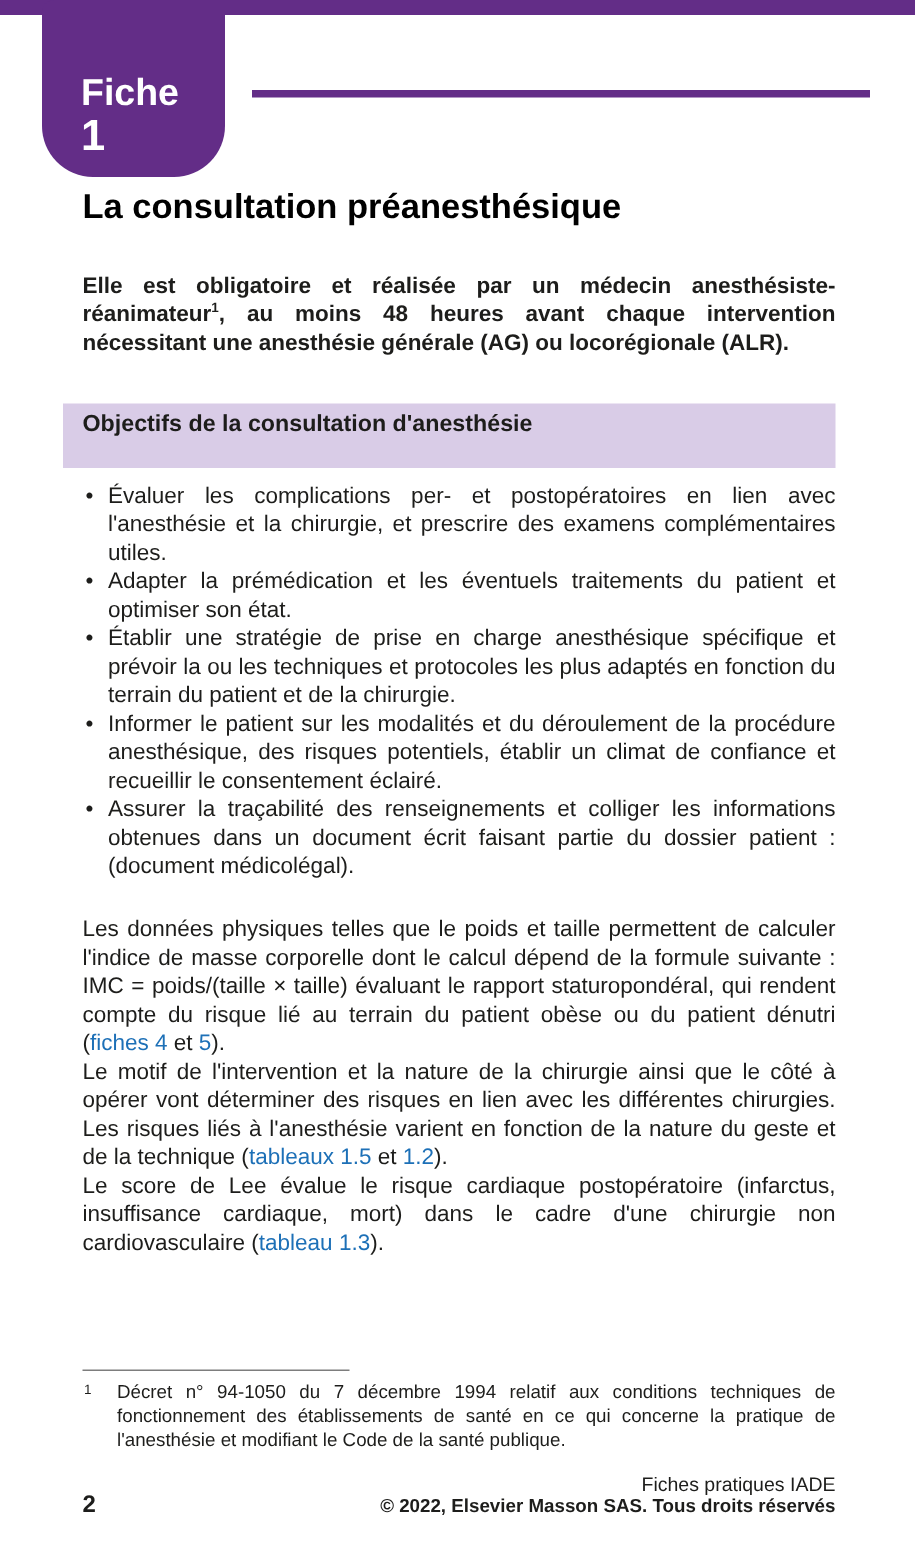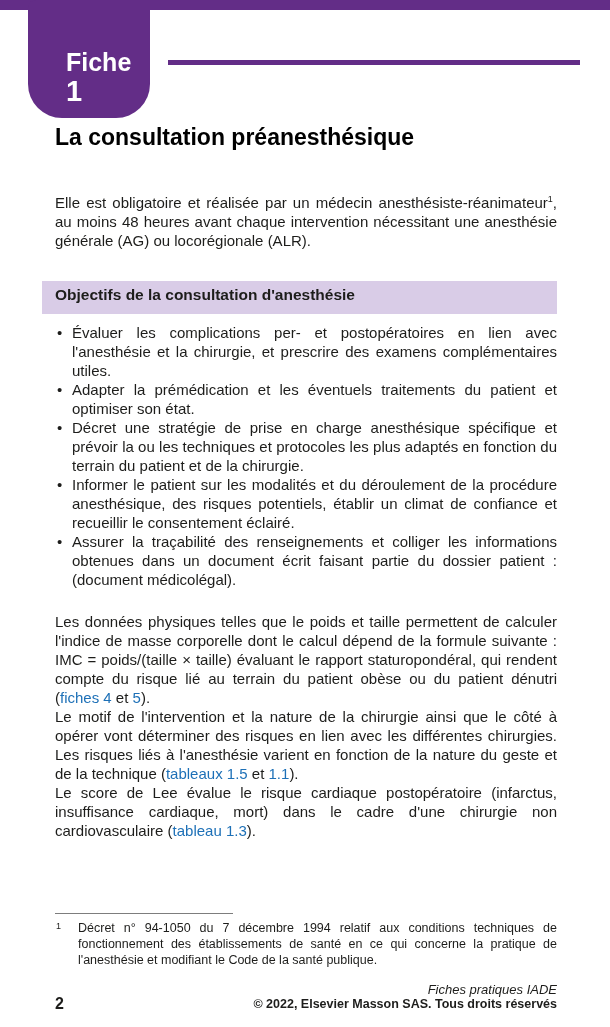--- a/index.html
+++ b/index.html
@@ -12,35 +12,35 @@
   html,body{margin:0;padding:0;}
   body{
     width:610px;height:1027px;position:relative;overflow:hidden;
     background:#ffffff;color:var(--text-color);
     font-family:"Liberation Sans",sans-serif;
   }
   .topbar{position:absolute;top:0;left:0;width:610px;height:10px;background:var(--brand-purple);}
   .badge{
     position:absolute;top:0;left:28px;width:122px;height:118px;
     background:var(--brand-purple);border-radius:8px 0 34px 34px;
-    color:#fff;padding:48px 0 0 38px;
+    color:#fff;padding:48px 0 0 26px;
   }
   .badge .fiche-label{display:block;font-size:25px;font-weight:bold;line-height:28px;}
   .badge .fiche-number{display:block;font-size:29px;font-weight:bold;line-height:30px;}
   .header-rule{position:absolute;top:60px;left:168px;width:412px;height:5px;background:var(--brand-purple);}
   .content{position:absolute;top:124px;left:55px;width:502px;}
-  h1.page-title{margin:0 0 43px 0;font-size:23px;line-height:26px;font-weight:bold;color:#000;}
+  h1.page-title{margin:0 0 31px 0;font-size:23px;line-height:26px;font-weight:bold;color:#000;}
   p{margin:0;font-size:15px;line-height:19px;text-align:justify;}
-  .intro{margin-bottom:31px;}
+  .intro{margin-bottom:31px;font-weight:bold;}
   sup.fn-ref{font-size:9px;vertical-align:super;line-height:0;}
   .section-heading{
     background:var(--heading-bg);
     margin:0 0 9px -13px;
     width:515px;
-    padding:4px 10px 10px 13px;
+    padding:4px 10px 20px 13px;
     font-size:15.5px;font-weight:bold;line-height:19px;color:#1d1d1b;
   }
   ul.objectives{list-style:none;margin:0 0 23px 0;padding:0;}
   ul.objectives li{
     position:relative;padding-left:17px;margin:0;
     font-size:15px;line-height:19px;text-align:justify;
   }
   ul.objectives li .bullet{position:absolute;left:2px;top:0;}
   a.xref{color:var(--link-blue);text-decoration:none;cursor:pointer;}
   .footnote-block{position:absolute;left:55px;top:913px;width:502px;}
@@ -49,21 +49,21 @@
     position:relative;padding-left:23px;
     font-size:12.5px;line-height:16px;text-align:justify;
   }
   .footnote .fn-marker{position:absolute;left:1px;top:-2px;font-size:9px;}
   .page-footer{
     position:absolute;left:55px;top:982px;width:502px;
     display:flex;justify-content:space-between;align-items:flex-end;
   }
   .page-number{font-size:16px;font-weight:bold;line-height:16px;}
   .footer-right{text-align:right;}
-  .footer-series{font-size:13px;line-height:15px;font-style:italic;}
+  .footer-series{font-size:13px;line-height:15px;}
   .footer-copyright{font-size:12.5px;line-height:15px;font-weight:bold;}
 </style>
 </head>
 <body>
 
 <div class="topbar"></div>
 
 <div class="badge">
   <span class="fiche-label">Fiche</span>
   <span class="fiche-number">1</span>
@@ -75,30 +75,30 @@
 
   <h1 class="page-title">La consultation préanesthésique</h1>
 
   <p class="intro"><span>Elle est obligatoire et réalisée par un médecin anesthésiste-réanimateur</span><sup class="fn-ref">1</sup><span>, au moins 48 heures avant chaque intervention nécessitant une anesthésie générale (AG) ou locorégionale (ALR).</span></p>
 
   <div class="section-heading">Objectifs de la consultation d'anesthésie</div>
 
   <ul class="objectives">
     <li><span class="bullet">•</span><span>Évaluer les complications per- et postopératoires en lien avec l'anesthésie et la chirurgie, et prescrire des examens complémentaires utiles.</span></li>
     <li><span class="bullet">•</span><span>Adapter la prémédication et les éventuels traitements du patient et optimiser son état.</span></li>
-    <li><span class="bullet">•</span><span>Décret une stratégie de prise en charge anesthésique spécifique et prévoir la ou les techniques et protocoles les plus adaptés en fonction du terrain du patient et de la chirurgie.</span></li>
+    <li><span class="bullet">•</span><span>Établir une stratégie de prise en charge anesthésique spécifique et prévoir la ou les techniques et protocoles les plus adaptés en fonction du terrain du patient et de la chirurgie.</span></li>
     <li><span class="bullet">•</span><span>Informer le patient sur les modalités et du déroulement de la procédure anesthésique, des risques potentiels, établir un climat de confiance et recueillir le consentement éclairé.</span></li>
     <li><span class="bullet">•</span><span>Assurer la traçabilité des renseignements et colliger les informations obtenues dans un document écrit faisant partie du dossier patient : (document médicolégal).</span></li>
   </ul>
 
 
 
   <p><span>Les données physiques telles que le poids et taille permettent de calculer l'indice de masse corporelle dont le calcul dépend de la formule suivante : IMC = poids/(taille × taille) évaluant le rapport staturopondéral, qui rendent compte du risque lié au terrain du patient obèse ou du patient dénutri (</span><a class="xref">fiches 4</a><span> et </span><a class="xref">5</a><span>).</span></p>
 
-  <p><span>Le motif de l'intervention et la nature de la chirurgie ainsi que le côté à opérer vont déterminer des risques en lien avec les différentes chirurgies. Les risques liés à l'anesthésie varient en fonction de la nature du geste et de la technique (</span><a class="xref">tableaux 1.5</a><span> et </span><a class="xref">1.1</a><span>).</span></p>
+  <p><span>Le motif de l'intervention et la nature de la chirurgie ainsi que le côté à opérer vont déterminer des risques en lien avec les différentes chirurgies. Les risques liés à l'anesthésie varient en fonction de la nature du geste et de la technique (</span><a class="xref">tableaux 1.5</a><span> et </span><a class="xref">1.2</a><span>).</span></p>
 
   <p><span>Le score de Lee évalue le risque cardiaque postopératoire (infarctus, insuffisance cardiaque, mort) dans le cadre d'une chirurgie non cardiovasculaire (</span><a class="xref">tableau 1.3</a><span>).</span></p>
 
 </div>
 
 <div class="footnote-block">
   <div class="footnote-sep"></div>
   <div class="footnote">
     <span class="fn-marker">1</span><span>Décret n° 94-1050 du 7 décembre 1994 relatif aux conditions techniques de fonctionnement des établissements de santé en ce qui concerne la pratique de l'anesthésie et modifiant le Code de la santé publique.</span>
   </div>

